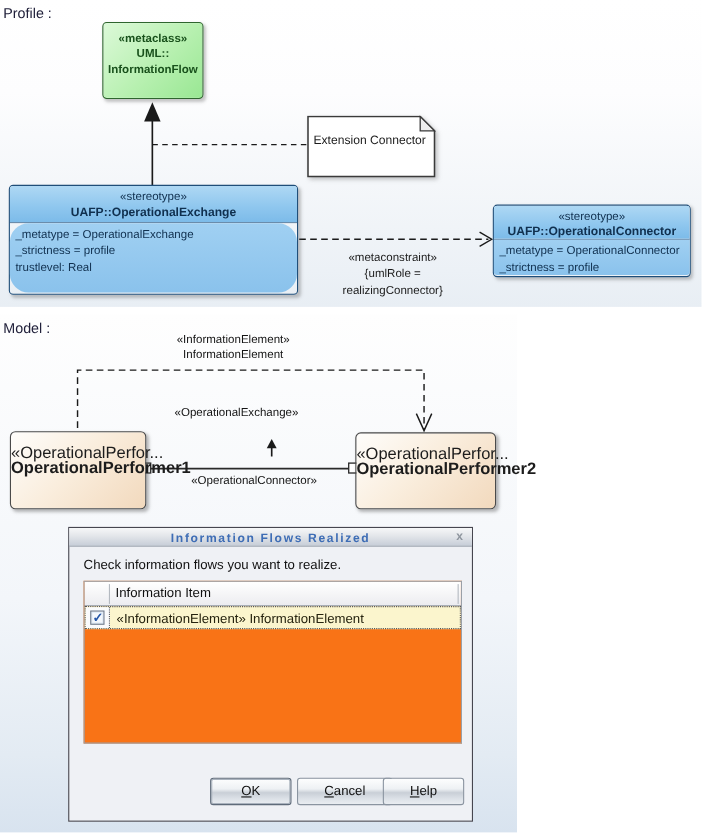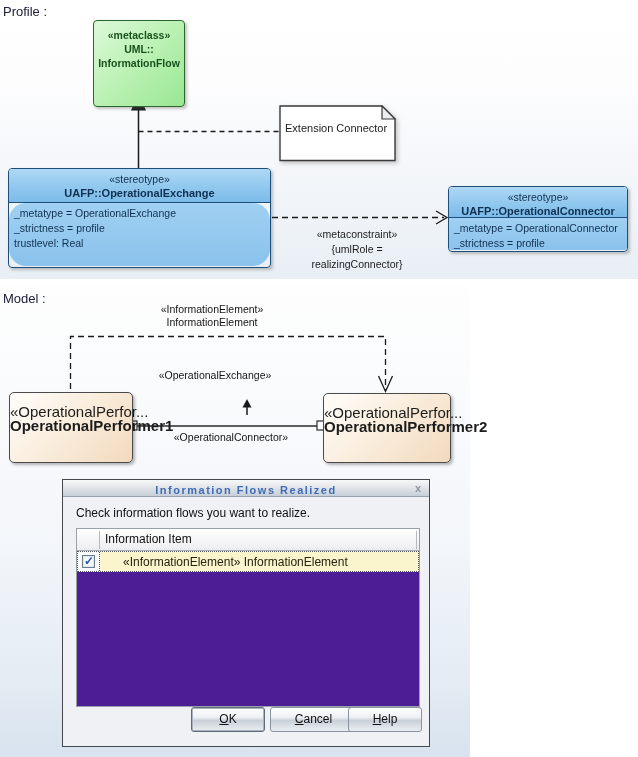--- a/index.html
+++ b/index.html
@@ -11,21 +11,21 @@
     background:linear-gradient(180deg,#ffffff 0%,#fdfdfe 30%,#ecf1f6 88%,#e8eef4 100%); }
   .model-canvas { position:absolute; left:0; top:286px; width:470px; height:471px;
     background:linear-gradient(180deg,#fefefe 0%,#f3f6fa 55%,#e3ebf3 85%,#d8e3ef 100%); }
 
   .section-label { position:absolute; font-size:13px; color:#20203a; }
   .profile-label { left:3px; top:4px; }
   .model-label { left:3px; top:291px; }
 
   
   .dgm-box { position:absolute; border-radius:4px; box-shadow:2px 2px 3px rgba(90,90,90,.35); }
-  .metaclass-box { left:93px; top:20px; width:92px; height:87px;
+  .metaclass-box { left:93px; top:20px; width:92px; height:70px;
     background:linear-gradient(135deg,#dcf9d8 0%,#b7f0b0 55%,#99e793 100%);
     border:1.5px solid #2e652e; color:#19511c; text-align:center; padding-top:7px;
     font-size:10.5px; line-height:14px; font-weight:bold; }
   .stereo-box { border:1.5px solid #1f4e79; color:#10304f; }
   .exchange-box { left:8px; top:168px; width:263px; height:100px; }
   .connector-box { left:448px; top:186px; width:180px; height:66px; }
   .stereo-head { text-align:center; font-size:10.5px; line-height:14px;
     background:linear-gradient(180deg,#aed8f4 0%,#8ec6ee 60%,#7cbbe9 100%);
     border-bottom:1px solid #1f4e79; border-radius:3px 3px 0 0; padding-top:3px; }
   .exchange-box .stereo-head { height:34px; }
@@ -61,29 +61,29 @@
   .dialog { position:absolute; left:62px; top:479px; width:368px; height:268px;
     background:#eff1f5; border:1px solid #46464f; }
   .titlebar { position:relative; height:17px;
     background:linear-gradient(180deg,#f6f7f8 0%,#e3e6ea 45%,#c7ced8 100%);
     border-bottom:1px solid #9aa2ad; text-align:center; }
   .titlebar-text { font-size:11px; font-weight:bold; color:#3e6db5; letter-spacing:1.5px; line-height:16px; }
   .close-x { position:absolute; right:8px; top:0; font-size:11px; font-weight:bold;
     color:#8e959e; line-height:16px; cursor:default; }
   .instruction { position:absolute; left:13px; top:26px; font-size:12px; color:#101010; }
 
-  .flow-table { position:absolute; left:13px; top:48px; width:344px; height:179px;
-    background:#4c1d95; border:1px solid #9aa0a8; }
+  .flow-table { position:absolute; left:13px; top:48px; width:344px; height:148px;
+    background:#f97316; border:1px solid #9aa0a8; }
   .tbl-header { position:relative; height:22px; background:linear-gradient(180deg,#ffffff 0%,#f4f4f6 60%,#ececf0 100%);
     border-bottom:1px solid #a8aeb6; }
   .tbl-header-sep { position:absolute; left:22px; top:2px; width:1px; height:18px; background:#b4b9c0; }
   .tbl-header-sep2 { position:absolute; right:2px; top:2px; width:1px; height:18px; background:#b4b9c0; }
   .tbl-header-label { position:absolute; left:28px; top:3px; font-size:12px; color:#101010; }
 
-  .tbl-row { position:relative; height:21px; display:flex; align-items:center;gap:17px; }
+  .tbl-row { position:relative; height:21px; display:flex; align-items:center; }
   .row-selected { background:#fbf5cd; border:1px dotted #55575b; }
   .row-selected .cell-check { background:#fafbfc; border-right:1px dotted #55575b; }
   .row-empty { border-bottom:1px solid #dcdee2; background:#f6f7f9; }
   .cell-check { width:22px; height:100%; display:flex; align-items:center; justify-content:center; flex:none; }
   .cell-label { padding-left:6px; font-size:12px; color:#26230f; white-space:nowrap; }
   .row-empty .cell-label { font-style:italic; color:#9a9a9f; }
 
   .checkbox { width:13px; height:13px; border:1px solid #6e7b8a; background:#f4f8fc;
     position:relative; box-shadow:inset 0 0 0 1px #dce9f5; }
   .checkbox.checked::after { content:"✓"; position:absolute; left:1px; top:-2px;

